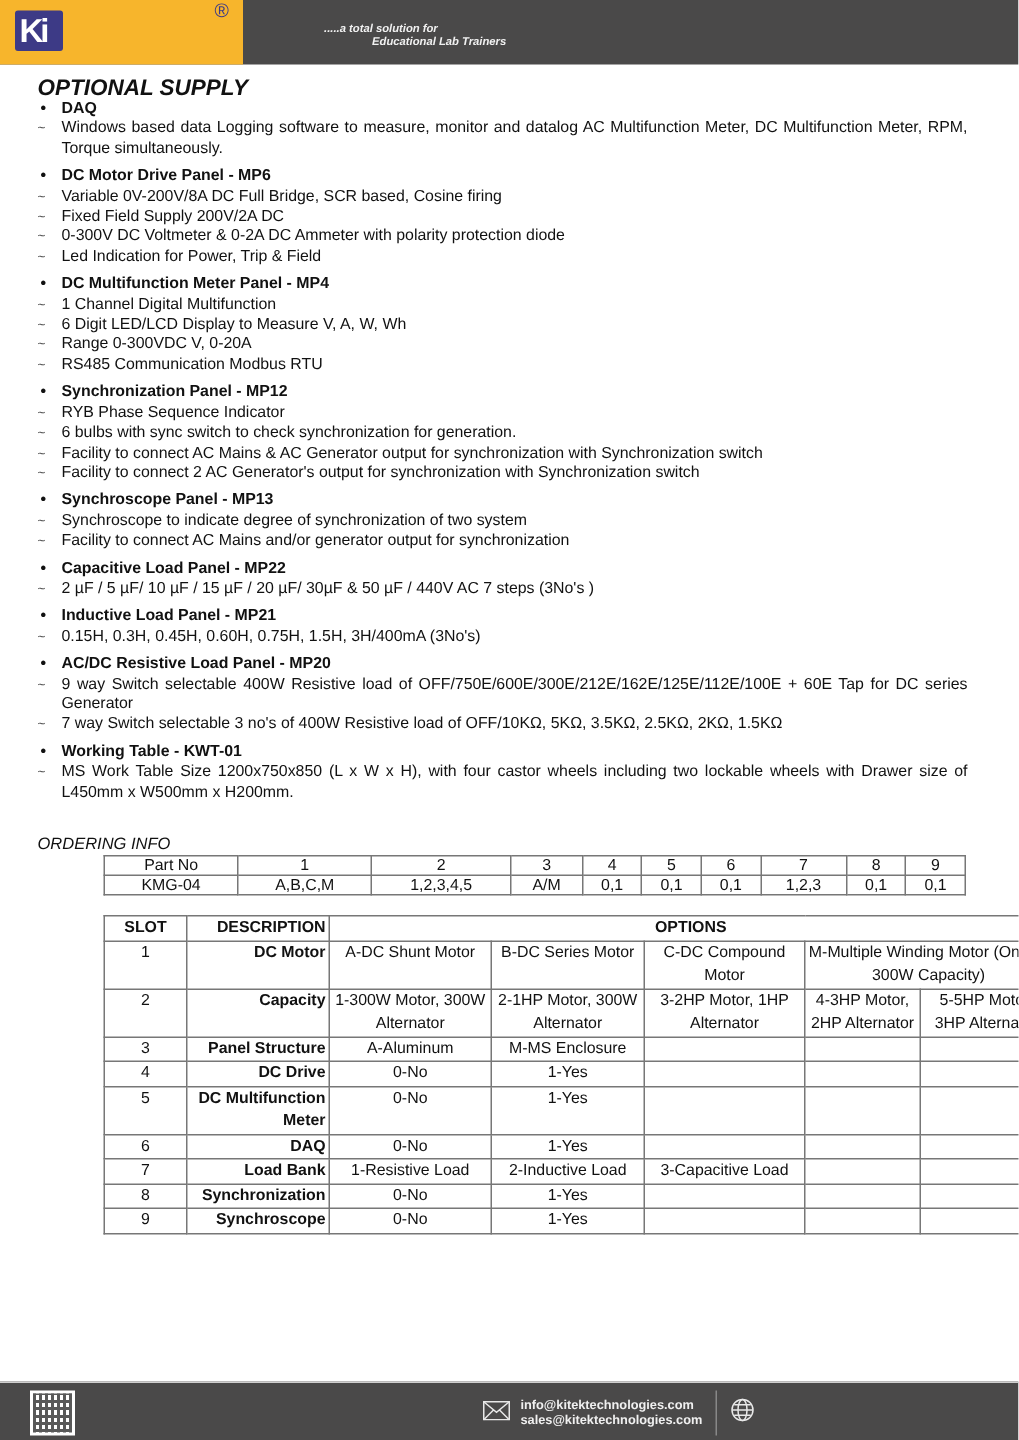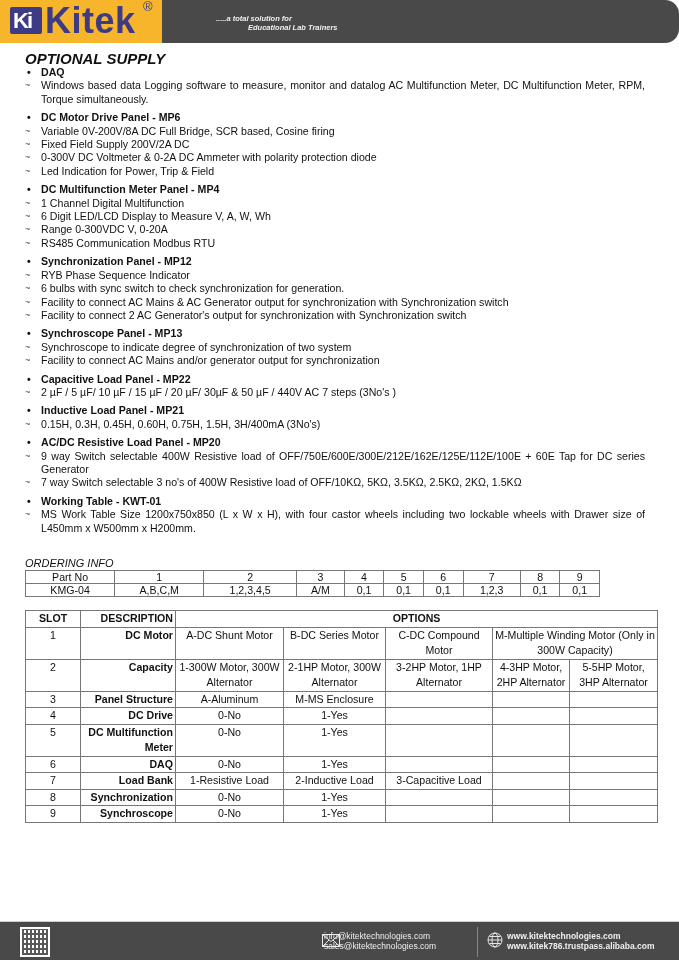--- a/index.html
+++ b/index.html
@@ -1,20 +1,20 @@
 <!DOCTYPE html>
 <html><head>
 <meta charset="utf-8">
 <style>
   * { box-sizing: border-box; margin: 0; padding: 0; }
   html, body { width: 679px; height: 960px; background: #ffffff; overflow: hidden; }
   body { position: relative; font-family: "Liberation Sans", sans-serif; color: #111; }
 
   
-  .header { position: absolute; left: 0; top: 0; width: 679px; height: 43px; background: #4a4949; border-radius: 14px; }
+  .header { position: absolute; left: 0; top: 0; width: 679px; height: 43px; background: #4a4949; }
   .logo-box { position: absolute; left: 0; top: 0; width: 162px; height: 43px; background: #f7b52c; }
   .logo-mark { position: absolute; left: 10px; top: 7px; width: 32px; height: 27px; background: #3d3a86; border-radius: 2px; }
   .logo-mark span { position: absolute; color: #fff; font-weight: bold; font-size: 22px; line-height: 27px; letter-spacing: -2px; left: 3px; top: 0; }
   .logo-text { position: absolute; left: 45px; top: 1px; font-size: 36px; font-weight: bold; color: #3d3a86; letter-spacing: 0.5px; line-height: 40px; }
   .logo-reg { position: absolute; left: 143px; top: 0px; font-size: 13px; color: #3d3a86; line-height: 14px; }
   .tagline { position: absolute; left: 172px; top: 14px; color: #f1f1f1; font-size: 7.5px; font-style: italic; font-weight: bold; line-height: 9px; margin-left: 44px; }
   .tagline .l2 { padding-left: 32px; display: block; }
   .title-pill { position: absolute; left: 446px; top: 12px; width: 206px; height: 20px; background: #ffffff; border-radius: 6px 0 6px 0; font-weight: bold; font-size: 11.5px; color: #222; text-align: center; line-height: 20px; }
 
   
@@ -22,52 +22,51 @@
   .section-title { font-weight: bold; font-style: italic; font-size: 15px; line-height: 14px; }
   .group { margin-bottom: 5px; }
   .group-head { display: flex; align-items: flex-start; font-weight: bold; }
   .bullet { width: 16px; flex: none; padding-left: 2px; }
   .item { display: flex; align-items: flex-start; }
   .tilde { width: 16px; flex: none; color: #444; font-size: 9px; padding-left: 0px; }
   .item-text { flex: 1; text-align: justify; }
 
   
   .ordering-title { position: absolute; left: 25px; top: 557px; font-weight: normal; font-style: italic; font-size: 11px; }
-  table { border-collapse: collapse; }
+  table { border-collapse: collapse; margin-left: 44px; }
   .ordering { position: absolute; left: 25px; top: 570px; width: 575px; font-size: 10.6px; }
   .ordering td { border: 1px solid #777; text-align: center; height: 13px; line-height: 12px; padding: 0 2px; }
 
   .options { position: absolute; left: 25px; top: 610px; width: 632px; font-size: 10.6px; table-layout: fixed; }
   .options td { border: 1px solid #777; line-height: 15.5px; vertical-align: top; padding: 0 2px; text-align: center; }
   .options td.desc { text-align: right; font-weight: bold; }
   .options tr.hdr td { font-weight: bold; }
 
   
   .footer { position: absolute; left: 0; top: 921px; width: 679px; height: 39px; background: #4a4949; border-top: 1px solid #cfcfcf; }
   .qr { position: absolute; left: 20px; top: 5px; width: 30px; height: 30px; background: #fff; padding: 2px; }
   .qr-inner { width: 100%; height: 100%;
     background:
       repeating-linear-gradient(90deg, #222 0 2px, transparent 2px 4px),
       repeating-linear-gradient(0deg, #222 0 2px, transparent 2px 5px);
     opacity: .75; }
   .mail-icon { position: absolute; left: 322px; top: 12px; width: 18px; height: 13px; }
-  .mail-text { position: absolute; left: 324px; top: 9px; color: #f0f0f0; font-size: 8.5px; font-weight: normal; line-height: 10px; }
+  .mail-text { position: absolute; left: 347px; top: 9px; color: #f0f0f0; font-size: 8.5px; font-weight: bold; line-height: 10px; }
   .divider { position: absolute; left: 477px; top: 5px; width: 1px; height: 30px; background: #888; }
   .globe-icon { position: absolute; left: 487px; top: 10px; width: 16px; height: 16px; }
   .web-text { position: absolute; left: 507px; top: 9px; color: #f0f0f0; font-size: 8.5px; font-weight: bold; line-height: 10px; }
 </style>
 </head>
 <body>
 
 <div class="header">
   <div class="logo-box">
     <div class="logo-mark">
         <span>Ki</span>
       </div>
-    <div class="logo-text">Kitek</div>
     <div class="logo-reg">®</div>
   </div>
   <div class="tagline">
     <span>.....a total solution for</span>
     <span class="l2">Educational Lab Trainers</span>
   </div>
 </div>
 
 <div class="content">
   <div class="section-title">OPTIONAL SUPPLY</div>
@@ -351,17 +350,13 @@
   <div class="mail-text">
     <div>info@kitektechnologies.com</div>
     <div>sales@kitektechnologies.com</div>
   </div>
   <div class="divider"></div>
   <svg class="globe-icon" viewBox="0 0 16 16">
     <circle cx="8" cy="8" r="7" fill="none" stroke="#e8e8e8" stroke-width="1"></circle>
     <ellipse cx="8" cy="8" rx="3" ry="7" fill="none" stroke="#e8e8e8" stroke-width="1"></ellipse>
     <path d="M1 8 H15 M2.5 4.5 H13.5 M2.5 11.5 H13.5" stroke="#e8e8e8" stroke-width="1"></path>
   </svg>
-  <div class="web-text">
-    <div>www.kitektechnologies.com</div>
-    <div>www.kitek786.trustpass.alibaba.com</div>
-  </div>
 </div>
 
 </body></html>

